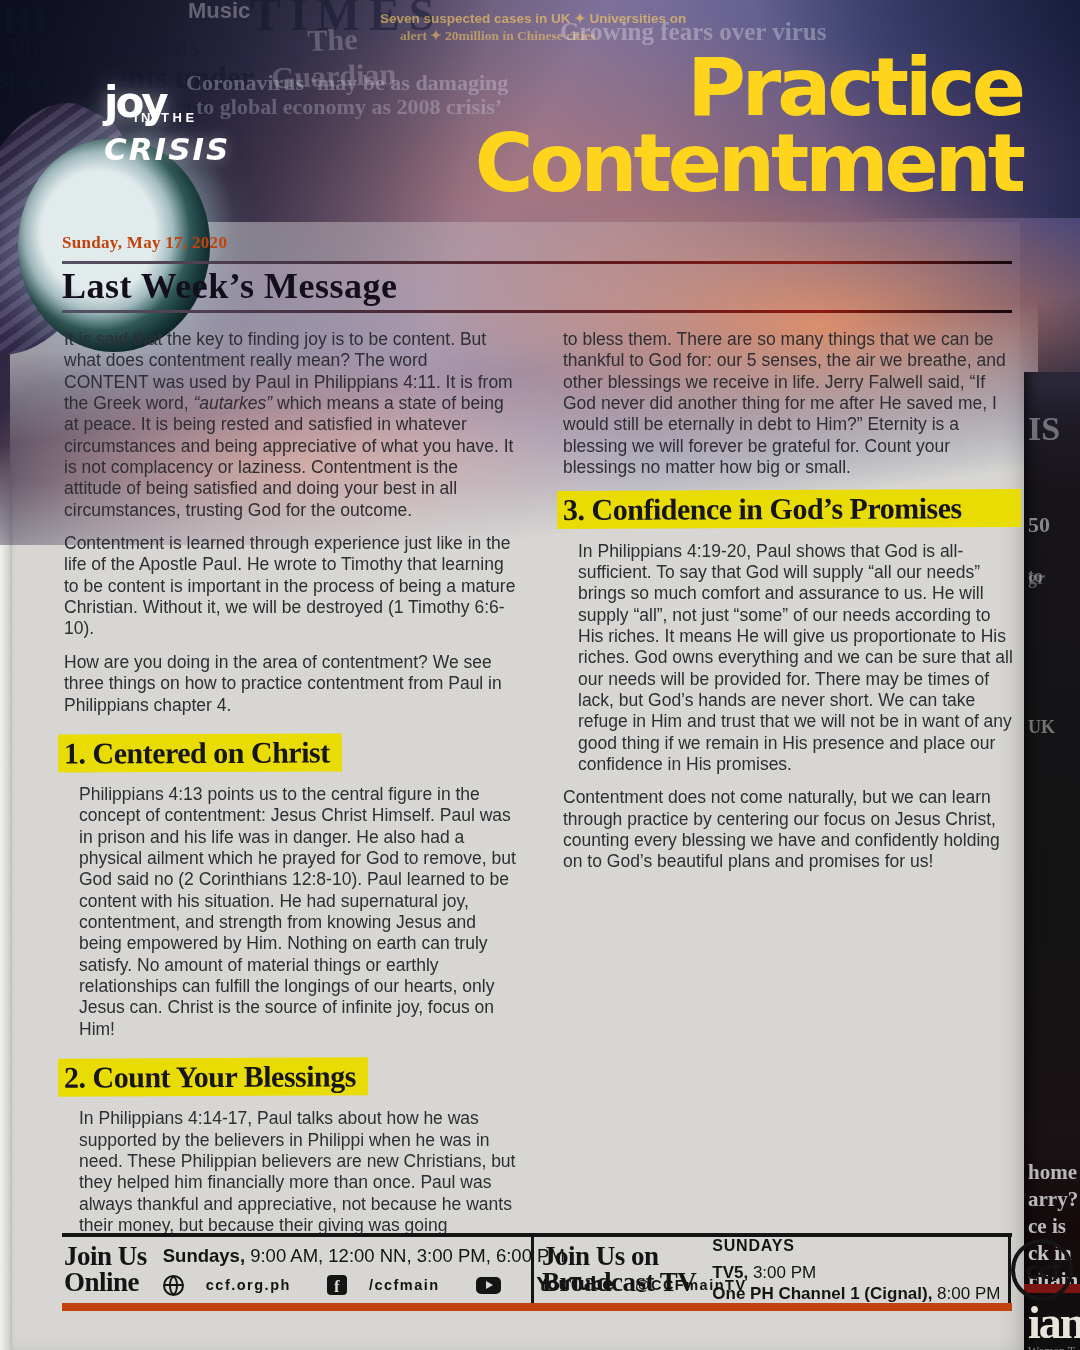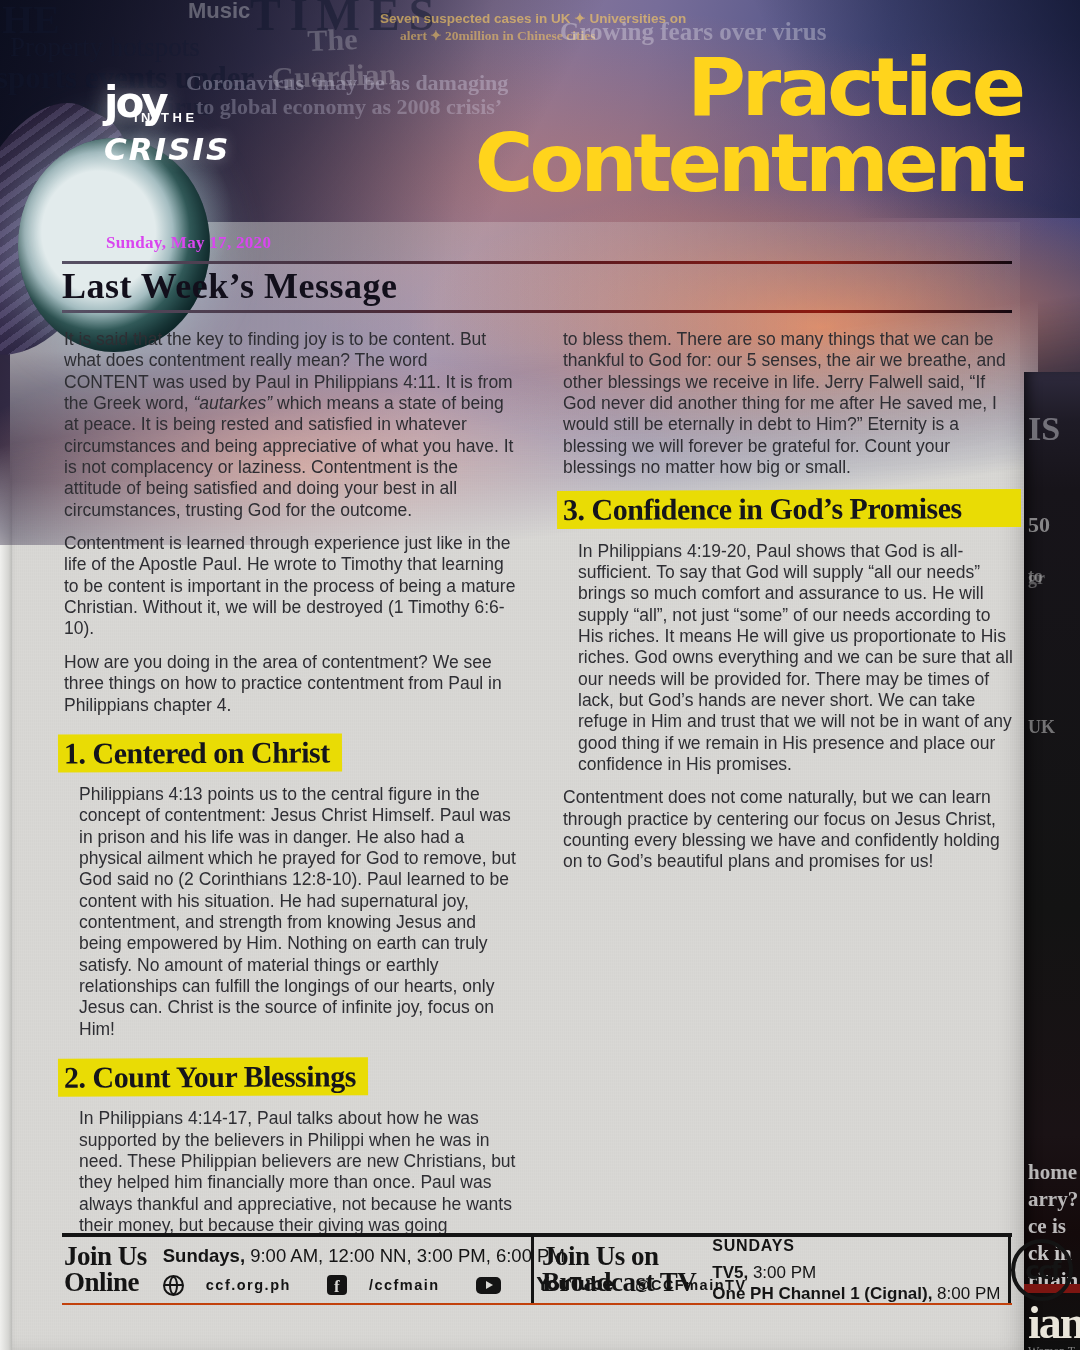--- a/index.html
+++ b/index.html
@@ -83,42 +83,42 @@
   .joy-logo{position:absolute;left:104px;top:84px;z-index:4;color:#fff;}
   .joy-word{font-family:"DejaVu Sans",sans-serif;font-weight:800;font-size:42px;line-height:.9;letter-spacing:-3px;text-shadow:0 0 20px rgba(255,255,255,.5);}
   .joy-sub{font-size:13px;font-weight:700;letter-spacing:3.5px;margin:-12px 0 0 30px;}
   .joy-crisis{font-family:"DejaVu Sans",sans-serif;font-style:italic;font-weight:800;font-size:31px;letter-spacing:2px;margin-top:6px;text-shadow:0 0 14px rgba(255,255,255,.35);}
 
   .title{position:absolute;top:50px;right:58px;z-index:4;text-align:right;color:#ffd41c;
     font-family:"DejaVu Sans",sans-serif;font-weight:800;line-height:.95;letter-spacing:-4px;}
   .title div{font-size:80px;}
 
   
-  .date{position:absolute;left:62px;top:233px;z-index:4;font:700 17px "Liberation Serif",serif;letter-spacing:.3px;color:#d946ef;margin-left:44px;}
+  .date{position:absolute;left:62px;top:233px;z-index:4;font:700 17px "Liberation Serif",serif;letter-spacing:.3px;color:#c2410c;}
   .rule{position:absolute;left:62px;width:950px;height:3px;z-index:4;
     background:linear-gradient(90deg,#565064 0%,#463040 28%,#5d1a20 55%,#8c1a10 80%,#150810 100%);}
   .rule1{top:261px;}
   .rule2{top:310px;}
   .section-title{position:absolute;left:62px;top:268px;z-index:4;margin:0;font:700 36px/1 "Liberation Serif",serif;letter-spacing:.5px;color:#120f1b;}
 
   
   .col{position:absolute;top:329px;width:452px;z-index:4;font-size:17.5px;line-height:1.22;color:#2e2e33;}
   .col-left{left:64px;}
   .col-right{left:563px;}
   .col p{margin:0 0 12px;}
   .col p.ind{margin-left:15px;}
   .em{font-style:italic;}
   .heading{display:inline-block;background:#e9dc05;color:#15151b;font:700 30px/1.04 "Liberation Serif",serif;
     letter-spacing:-.5px;padding:3px 12px 4px 6px;margin:6px 0 12px -6px;transform:rotate(-.25deg);}
   .heading.full{display:block;margin-right:-6px;}
   .outro{margin-top:16px;}
 
   
   .footer{position:absolute;left:62px;top:1233px;width:950px;height:66px;z-index:4;display:flex;align-items:stretch;
-    border-top:4px solid #141414;border-bottom:2px solid #c2410c;color:#141414;}
+    border-top:4px solid #141414;border-bottom:8px solid #c2410c;color:#141414;}
   .f-cell{display:flex;align-items:center;box-sizing:border-box;}
   .f-online{width:472px;gap:16px;padding:4px 8px 4px 2px;border-right:3px solid #141414;}
   .f-broadcast{flex:1;gap:16px;padding:4px 8px;border-right:3px solid #141414;}
   .f-logo-cell{width:62px;justify-content:center;}
   .f-serif{font:700 27px/0.95 "Liberation Serif",serif;letter-spacing:-.5px;white-space:nowrap;}
   .f-info{font-size:16px;line-height:1.25;}
   .sched{font-size:18.5px;margin-bottom:7px;white-space:nowrap;}
   .bold{font-weight:700;}
   .links{display:flex;align-items:center;gap:22px;}
   .link-label{font-weight:700;letter-spacing:1.5px;font-size:14.5px;white-space:nowrap;}

